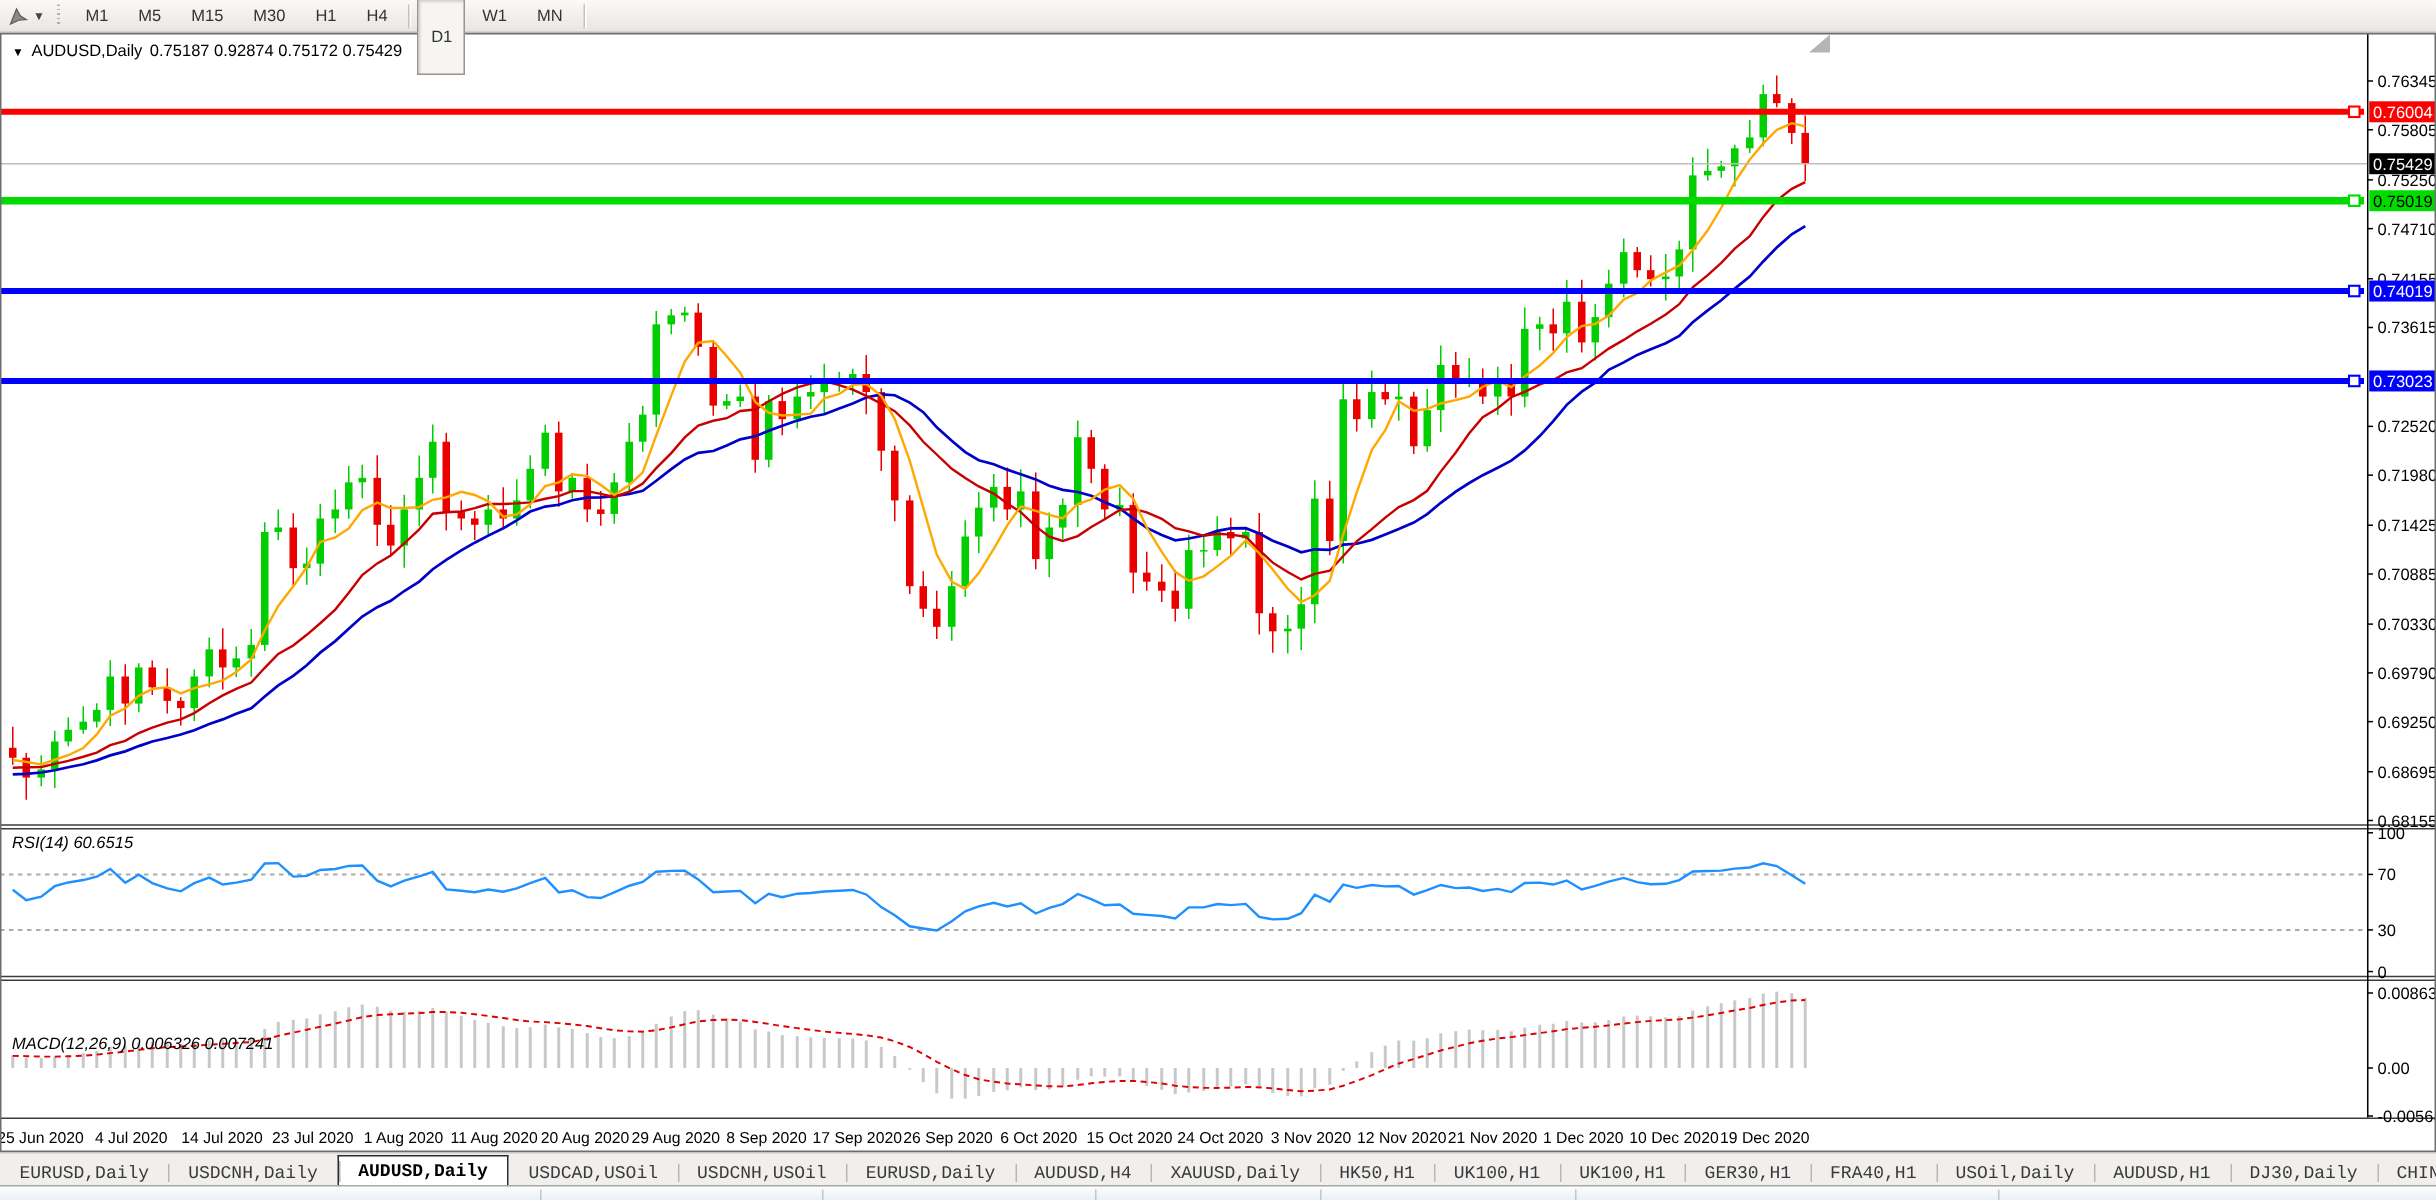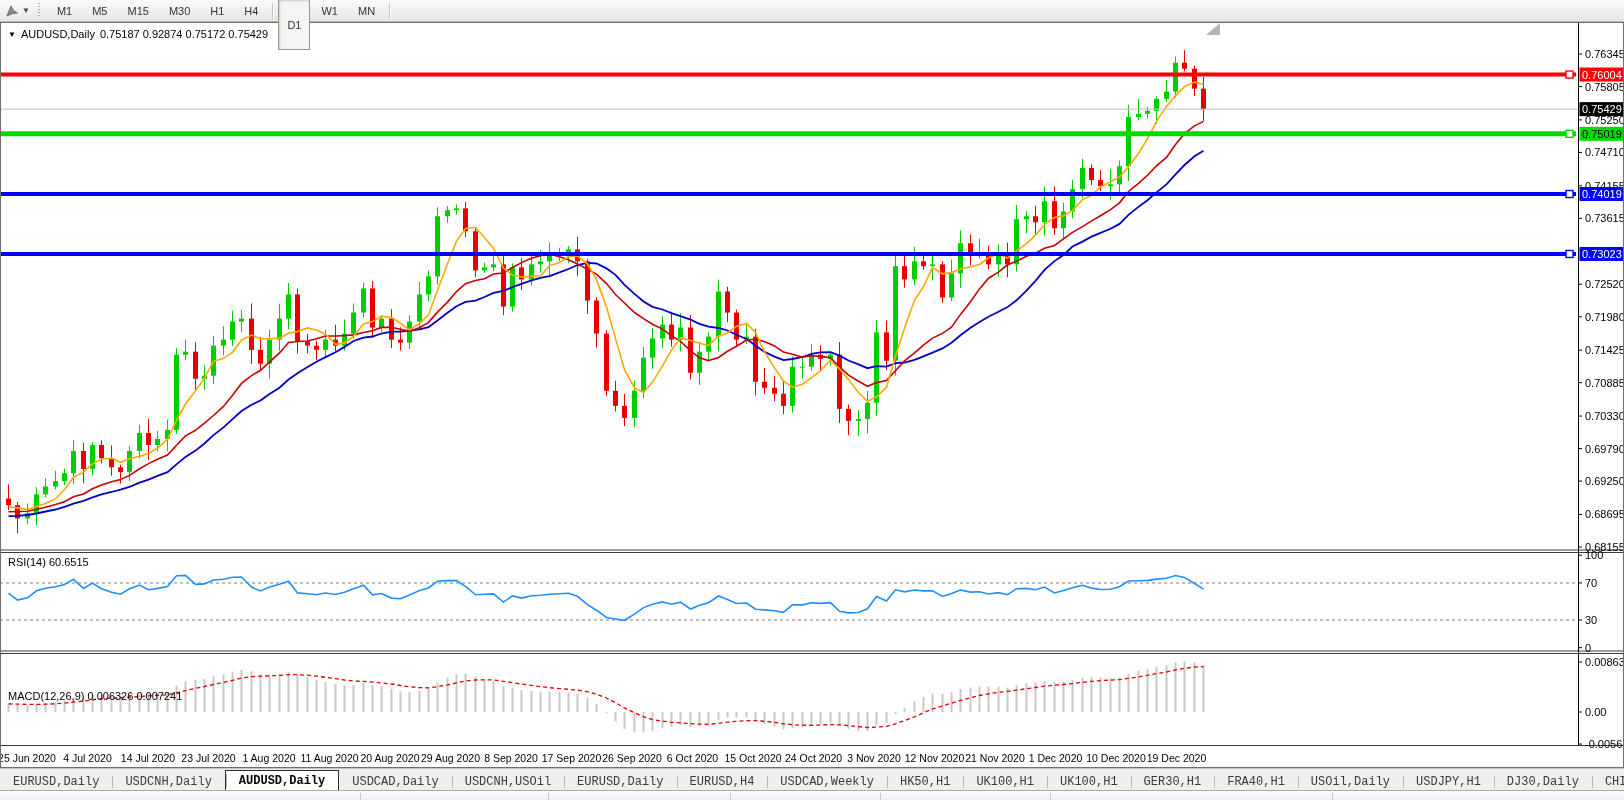--- a/index.html
+++ b/index.html
@@ -21,21 +21,21 @@
     display:flex;align-items:center;border:1px solid transparent;cursor:default;}
   .tf-btn.active{background:#F6F5F3;border:1px solid #9A968F;
     box-shadow:inset 1px 1px 2px rgba(0,0,0,.18);margin-top:28px;}
 
   
   .chart-area{position:absolute;top:22px;left:0;width:1624px;height:746px;background:#fff;}
   #chart-svg{position:absolute;top:0;left:0;}
   .chart-title{position:absolute;top:6px;left:8px;font-size:11px;color:#000;z-index:4;
     display:flex;align-items:center;gap:5px;}
   .chart-title .tri{font-size:8px;color:#000;}
-  .pane-label{position:absolute;left:8px;font-size:11px;color:#000;z-index:4;}
+  .pane-label{position:absolute;left:8px;font-size:11px;color:#000;z-index:4;font-style:italic;}
 
   
   .tabbar{position:absolute;top:768px;left:0;width:1624px;height:22px;background:#F0EFED;
     border-top:1px solid #C9C5C1;display:flex;align-items:flex-end;z-index:5;}
   .tab{height:18px;padding:0 13px;margin:0;display:flex;align-items:center;
     font-size:12px;color:#3A3A3A;white-space:nowrap;position:relative;cursor:default;font-family:Liberation Mono, monospace;}
   .tab + .tab::before{content:"";position:absolute;left:0;top:3px;bottom:3px;width:1px;background:#B9B5B1;}
   .tab.active{background:#fff;border:1px solid #2A2A2A;border-bottom:none;height:20px;
     font-weight:bold;color:#000;z-index:2;}
   .tab.active + .tab::before{display:none;}
@@ -568,32 +568,32 @@
     <span>0.75187 0.92874 0.75172 0.75429</span>
   </div>
   <div class="pane-label" style="top:534px">RSI(14) 60.6515</div>
   <div class="pane-label" style="top:668px">MACD(12,26,9) 0.006326 0.007241</div>
 </div>
 
 <div class="tabbar" id="tabbar">
     <div class="tab">EURUSD,Daily</div>
     <div class="tab">USDCNH,Daily</div>
     <div class="tab active">AUDUSD,Daily</div>
-    <div class="tab">USDCAD,Daily</div>
+    <div class="tab">USDCAD,USOil</div>
     <div class="tab">USDCNH,USOil</div>
     <div class="tab">EURUSD,Daily</div>
-    <div class="tab">EURUSD,H4</div>
-    <div class="tab">USDCAD,Weekly</div>
+    <div class="tab">AUDUSD,H4</div>
+    <div class="tab">XAUUSD,Daily</div>
     <div class="tab">HK50,H1</div>
     <div class="tab">UK100,H1</div>
     <div class="tab">UK100,H1</div>
     <div class="tab">GER30,H1</div>
     <div class="tab">FRA40,H1</div>
     <div class="tab">USOil,Daily</div>
-    <div class="tab">USDJPY,H1</div>
+    <div class="tab">AUDUSD,H1</div>
     <div class="tab">DJ30,Daily</div>
     <div class="tab">CHINA300,H1</div>
   </div>
 
 <div class="statusbar">
     <div class="cell-sep" style="left: 360px;"></div>
     <div class="cell-sep" style="left: 548px;"></div>
     <div class="cell-sep" style="left: 730px;"></div>
     <div class="cell-sep" style="left: 880px;"></div>
     <div class="cell-sep" style="left: 1050px;"></div>

